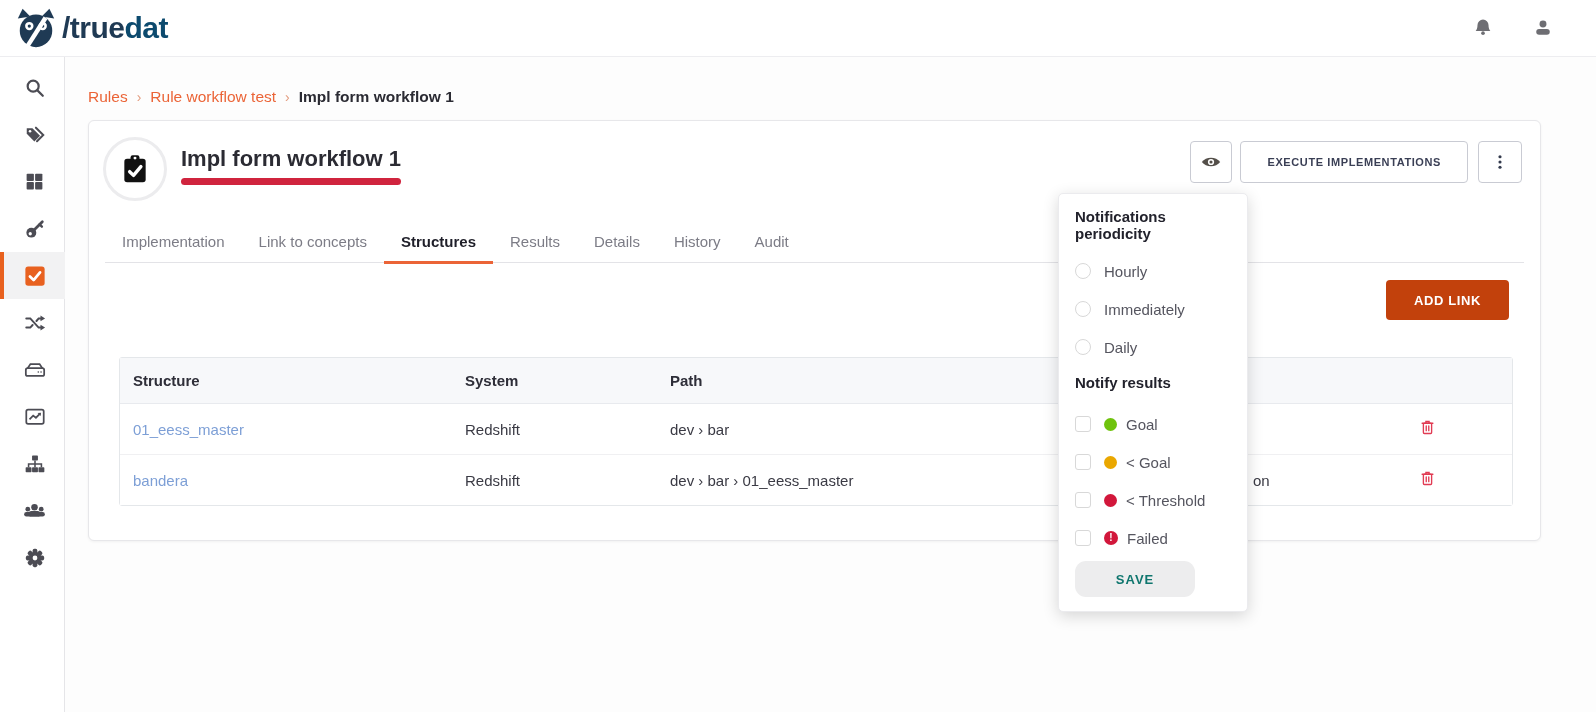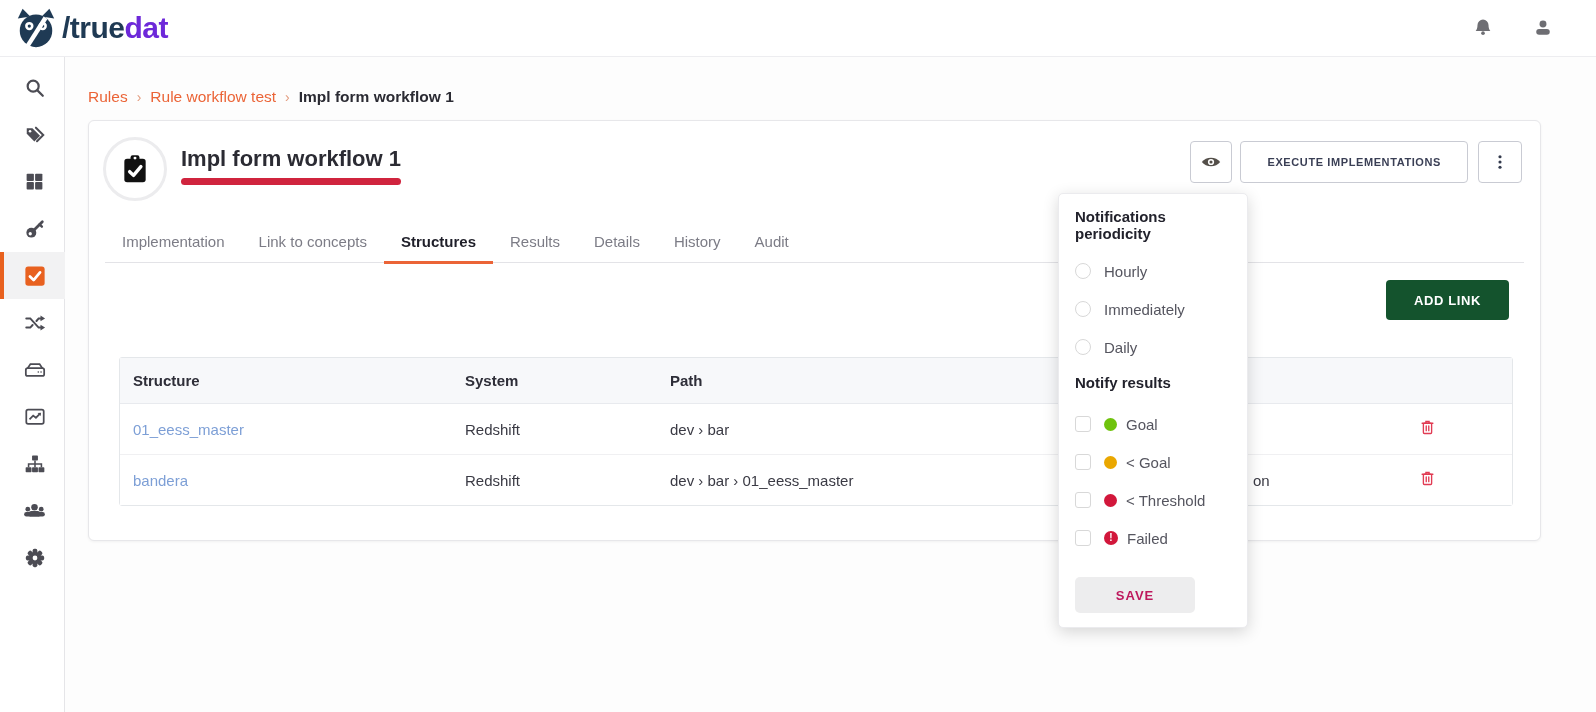--- a/index.html
+++ b/index.html
@@ -4,21 +4,21 @@
 <style>
   * { margin:0; padding:0; box-sizing:border-box; }
   html,body { width:1596px; height:712px; overflow:hidden; }
   body { font-family:"Liberation Sans","DejaVu Sans",sans-serif; background:#fdfdfd; position:relative; color:#3a3a44; }
 
   
   .topbar { position:absolute; left:0; top:0; width:1596px; height:57px; background:#fff; border-bottom:1px solid #ededf0; display:flex; align-items:center; justify-content:space-between; padding:0 28px 0 14px; z-index:5; }
   .logo { display:flex; align-items:center; gap:4px; cursor:pointer; }
   .logo-text { font-size:30px; font-weight:800; letter-spacing:-0.5px; }
   .logo-true { color:#1f3a54; }
-  .logo-dat  { color:#6d28d9; }
+  .logo-dat  { color:#0c4a6e; }
   .topbar-icons { display:flex; align-items:center; gap:38px; padding-right:14px; }
 
   
   .sidebar { position:absolute; left:0; top:57px; width:65px; height:655px; background:#fff; border-right:1px solid #e5e5e8; padding-top:7px; z-index:4; }
   .side-item { width:65px; height:47px; display:flex; align-items:center; justify-content:center; cursor:pointer; color:#4c4c54; border-left:4px solid transparent; }
   .side-item.active { background:#f2f2f3; border-left:4px solid #e8611f; }
 
   
   .breadcrumb { position:absolute; left:88px; top:88px; font-size:15.5px; display:flex; gap:9px; align-items:center; z-index:2; }
   .crumb-link { color:#eb6437; cursor:pointer; }
@@ -34,21 +34,21 @@
   .header-actions { position:absolute; right:18px; top:20px; display:flex; gap:8px; align-items:center; }
   .btn-outline { background:#fff; border:1px solid #c9cbd3; border-radius:4px; height:42px; display:flex; align-items:center; justify-content:center; cursor:pointer; }
   .btn-eye { width:42px; }
   .btn-execute { padding:0 26px; font-size:11px; font-weight:700; letter-spacing:0.6px; color:#3a3f55; }
   .btn-kebab { width:44px; margin-left:2px; }
 
   .tabs { position:absolute; left:16px; right:16px; top:101px; height:41px; display:flex; border-bottom:1px solid #e3e3e7; }
   .tab { padding:0 17px; display:flex; align-items:center; font-size:15px; color:#7c7c86; cursor:pointer; border-bottom:3px solid transparent; margin-bottom:-2px; }
   .tab.active { color:#1f1f29; font-weight:700; border-bottom:3px solid #eb6437; }
 
-  .btn-addlink { position:absolute; right:31px; top:159px; height:40px; padding:0 28px; background:#14532d; color:#fff; border:none; border-radius:4px; font-size:13px; font-weight:700; letter-spacing:0.6px; cursor:pointer; font-family:inherit; }
+  .btn-addlink { position:absolute; right:31px; top:159px; height:40px; padding:0 28px; background:#c2410c; color:#fff; border:none; border-radius:4px; font-size:13px; font-weight:700; letter-spacing:0.6px; cursor:pointer; font-family:inherit; }
 
   .structures-table { position:absolute; left:30px; top:236px; width:1392px; border:1px solid #e4e7ea; border-radius:3px; border-collapse:separate; border-spacing:0; table-layout:fixed; background:#fff; }
   .structures-table thead th { background:#f7f8fa; text-align:left; font-size:15px; font-weight:700; color:#2e2e38; padding:14px 13px; border-bottom:1px solid #e8eaee; height:46px; }
   .structures-table tbody td { font-size:15px; color:#3a3a44; padding:14px 13px; height:47px; background:#fff; }
   .structures-table tbody tr + tr td { border-top:1px solid #f0f0f2; }
   .cell-link { color:#7d9fd6; cursor:pointer; }
   .cell-action { text-align:center; }
   .trash-btn { cursor:pointer; display:inline-block; }
 
   
@@ -57,21 +57,21 @@
   .popup-subtitle { font-size:15px; font-weight:700; color:#22222c; margin:8px 0 14px; }
   .opt-row { height:38px; display:flex; align-items:center; gap:13px; cursor:pointer; }
   .radio { width:16px; height:16px; border:1.5px solid #d8d8d8; border-radius:50%; background:#fff; flex:0 0 16px; }
   .checkbox { width:16px; height:16px; border:1.5px solid #d8d8d8; border-radius:3px; background:#fff; flex:0 0 16px; }
   .opt-label { font-size:15px; color:#55555f; }
   .dot { width:13px; height:13px; border-radius:50%; margin-right:-4px; flex:0 0 13px; }
   .dot-goal { background:#6fc30d; }
   .dot-ltgoal { background:#eaa700; }
   .dot-ltthreshold { background:#d2173b; }
   .badge-failed { width:14px; height:14px; border-radius:50%; background:#d2173b; color:#fff; font-size:10px; font-weight:800; line-height:14px; text-align:center; margin-right:-4px; flex:0 0 14px; }
-  .btn-save { margin-top:20px; width:120px; height:36px; background:#ededee; color:#be185d; border:none; border-radius:5px; font-size:13px; font-weight:700; letter-spacing:1px; font-family:inherit; cursor:default; }
+  .btn-save { margin-top:4px; width:120px; height:36px; background:#ededee; color:#0f766e; border:none; border-radius:11px; font-size:13px; font-weight:700; letter-spacing:1px; font-family:inherit; cursor:default; }
 
   .hidden-fragment { color:#3c3c46; }
   svg { display:block; }
 </style>
 </head>
 <body>
 
 <div class="topbar">
   <div class="logo">
     <span>

